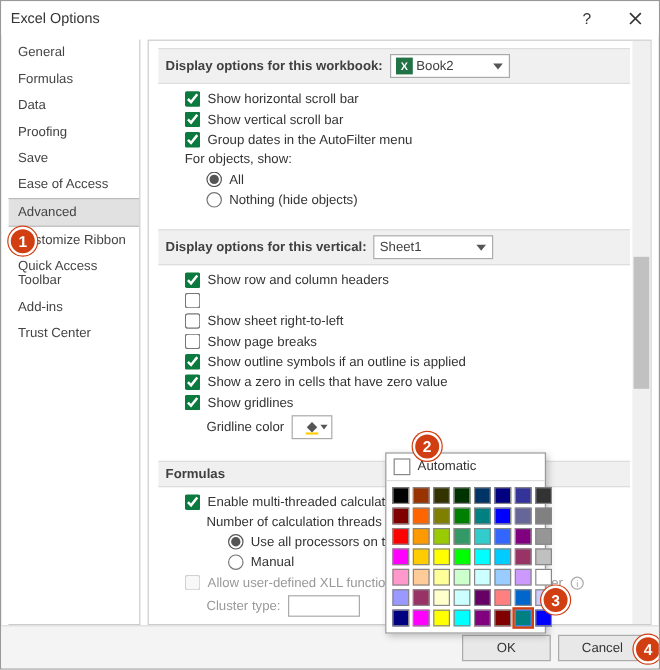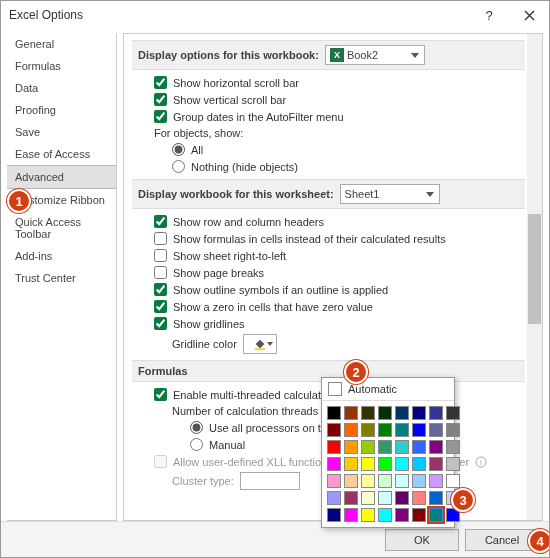--- a/index.html
+++ b/index.html
@@ -100,21 +100,21 @@
     position: absolute; right: 5px; top: 7px;
     border-left: 4px solid transparent;
     border-right: 4px solid transparent;
     border-top: 5px solid #555;
   }
   .excel-icon {
     width: 14px; height: 14px; background: #217346; color: #fff;
     display: inline-flex; align-items: center; justify-content: center;
     font-size: 9px; font-weight: bold; margin-right: 3px;
   }
-  .opts { padding: 4px 6px 4px 22px; margin-right: 17px; }
+  .opts { padding: 4px 6px 16px 22px; margin-right: 17px; }
   .row { display: flex; align-items: center; gap: 6px; padding: 2px 0; color: #333; }
   .row.dim { color: #999; }
   .indent { padding-left: 18px; }
   input.ck { accent-color: #0a7a3f; width:13px; height:13px; margin:0;}
   input.rd { width:13px; height:13px; margin:0; accent-color:#555;}
   .colorbtn {
     display: inline-flex; align-items:center; justify-content:center;
     width: 34px; height: 20px; border: 1px solid #aaa; background:#fff; position: relative;
   }
   .colorbtn::after {
@@ -228,33 +228,32 @@
           <input type="radio" class="rd" checked="" style="">
           <span>All</span>
         </div>
       <div class="row indent">
           <input type="radio" class="rd" style="">
           <span>Nothing (hide objects)</span>
         </div>
     </div>
 
     <div class="section-hdr">
-      <span>Display workbook for this worksheet:</span>
+      <span>Display options for this vertical:</span>
       <span class="dropdown">
         <span>Sheet1</span>
       </span>
     </div>
     <div class="opts">
       <div class="row">
           <input type="checkbox" class="ck" checked="" style="">
           <span>Show row and column headers</span>
         </div>
       <div class="row">
           <input type="checkbox" class="ck" style="">
-          <span>Show formulas in cells instead of their calculated results</span>
         </div>
       <div class="row">
           <input type="checkbox" class="ck" style="">
           <span>Show sheet right-to-left</span>
         </div>
       <div class="row">
           <input type="checkbox" class="ck" style="">
           <span>Show page breaks</span>
         </div>
       <div class="row">

